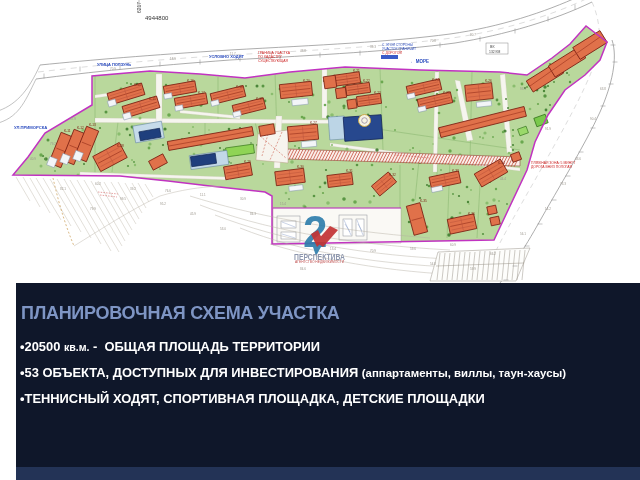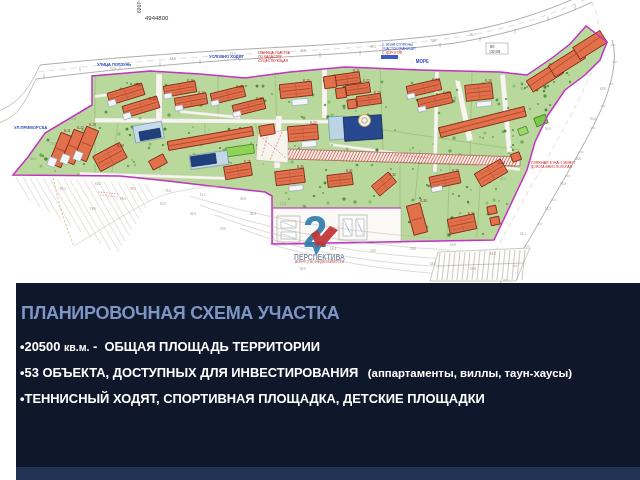--- a/index.html
+++ b/index.html
@@ -9,21 +9,21 @@
   .slide { position:relative; width:640px; height:480px; }
   .map { position:absolute; left:0; top:0; }
   .panel { position:absolute; left:16px; top:283px; width:640px; height:197px;
             background:#0f172a; }
   .panel h1 { margin:0; padding:20px 0 0 5px; font-size:18px; letter-spacing:-0.3px;
               color:#7e95c4; font-weight:bold; }
   .bullets { margin:10px 0 0 0; padding:0 0 0 4px; list-style:none; color:#ffffff;
              font-weight:bold; font-size:12.9px; }
   .bullets li { margin:0; line-height:26px; white-space:nowrap; }
   .small { font-size:10.6px; }
-  .tiny { font-size:11.4px;margin-left:6px; }
+  .tiny { font-size:11.4px; }
 </style>
 </head>
 <body>
 <div class="slide">
 
   <svg class="map" width="640" height="283" viewBox="0 0 640 283">
 
 <rect x="0" y="0" width="640" height="283" fill="#ffffff"></rect>
 
 <g fill="#4a4a4a" font-family="Liberation Sans, sans-serif">

